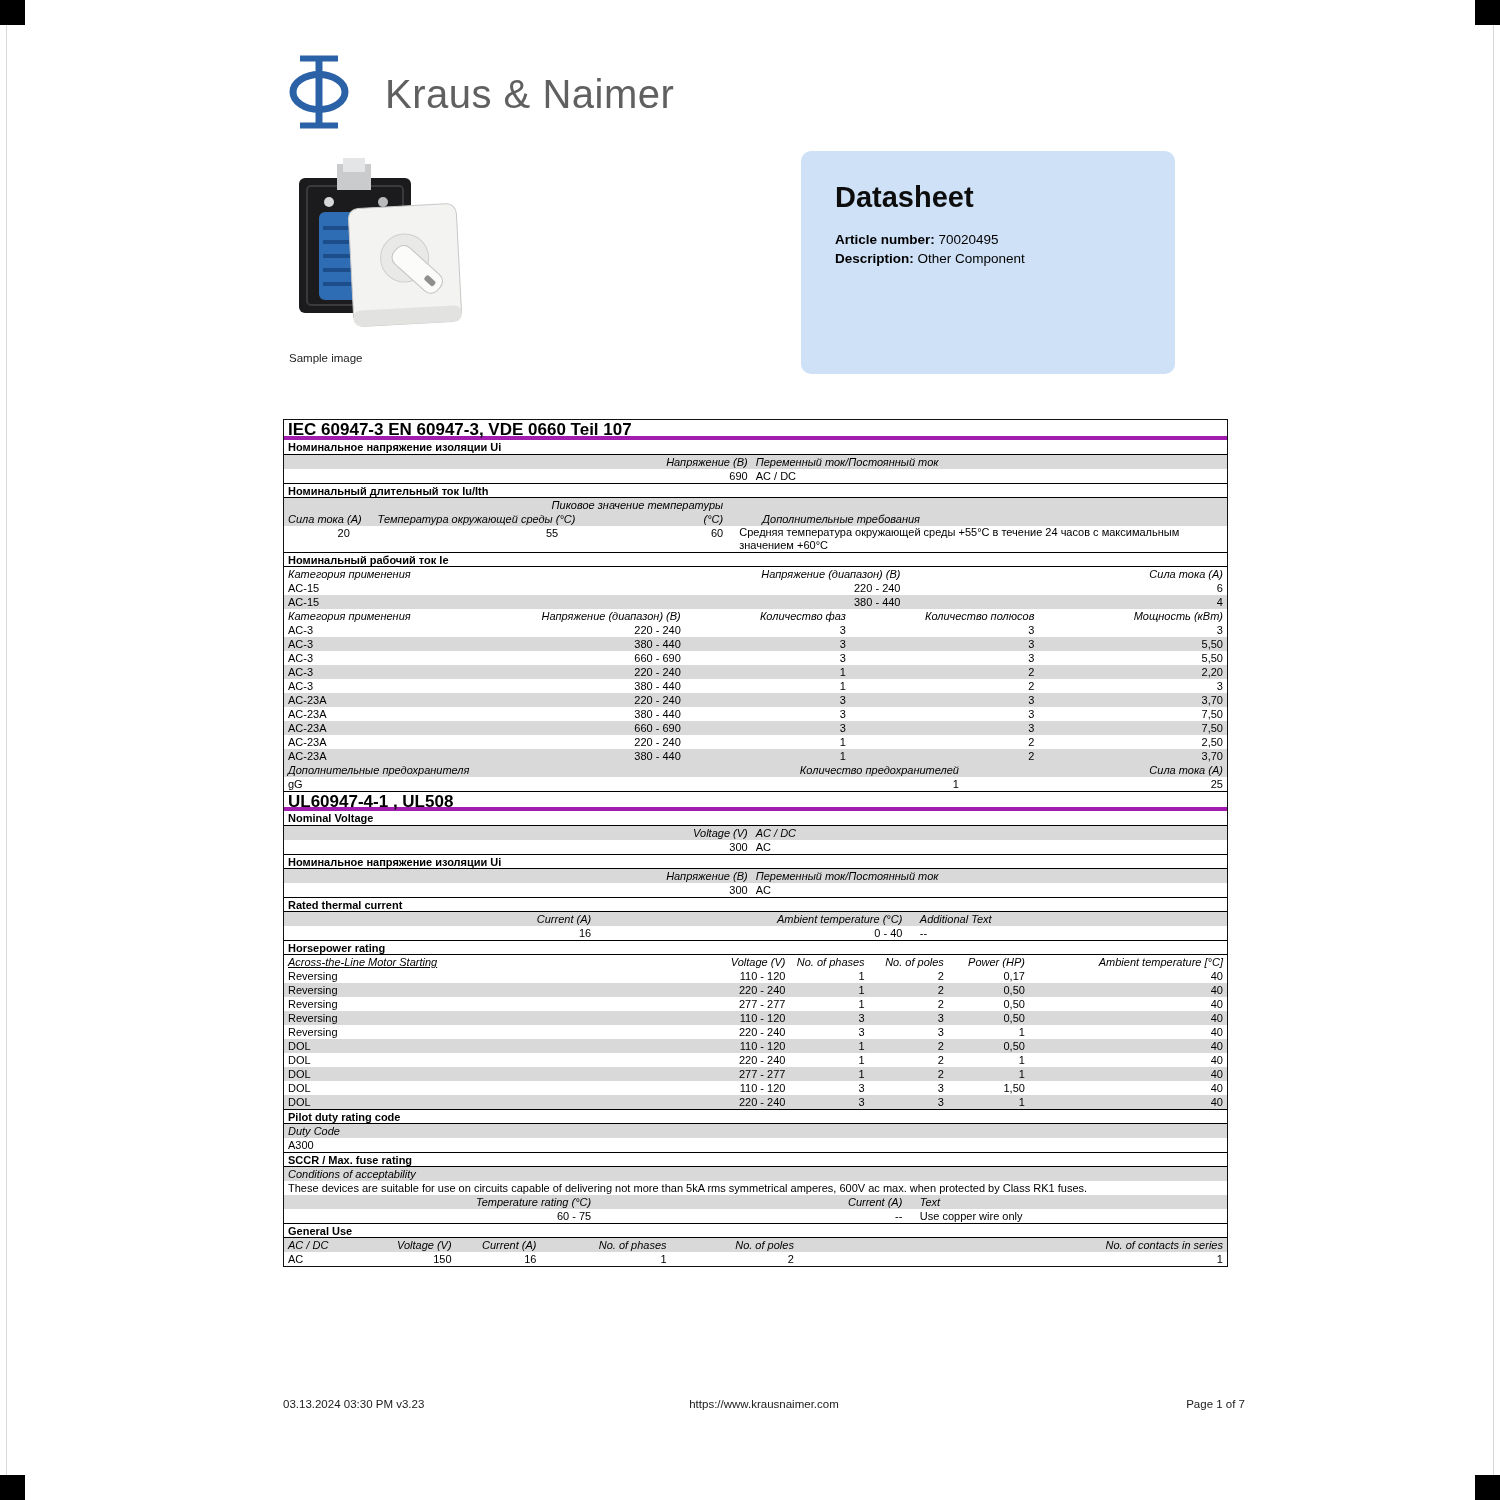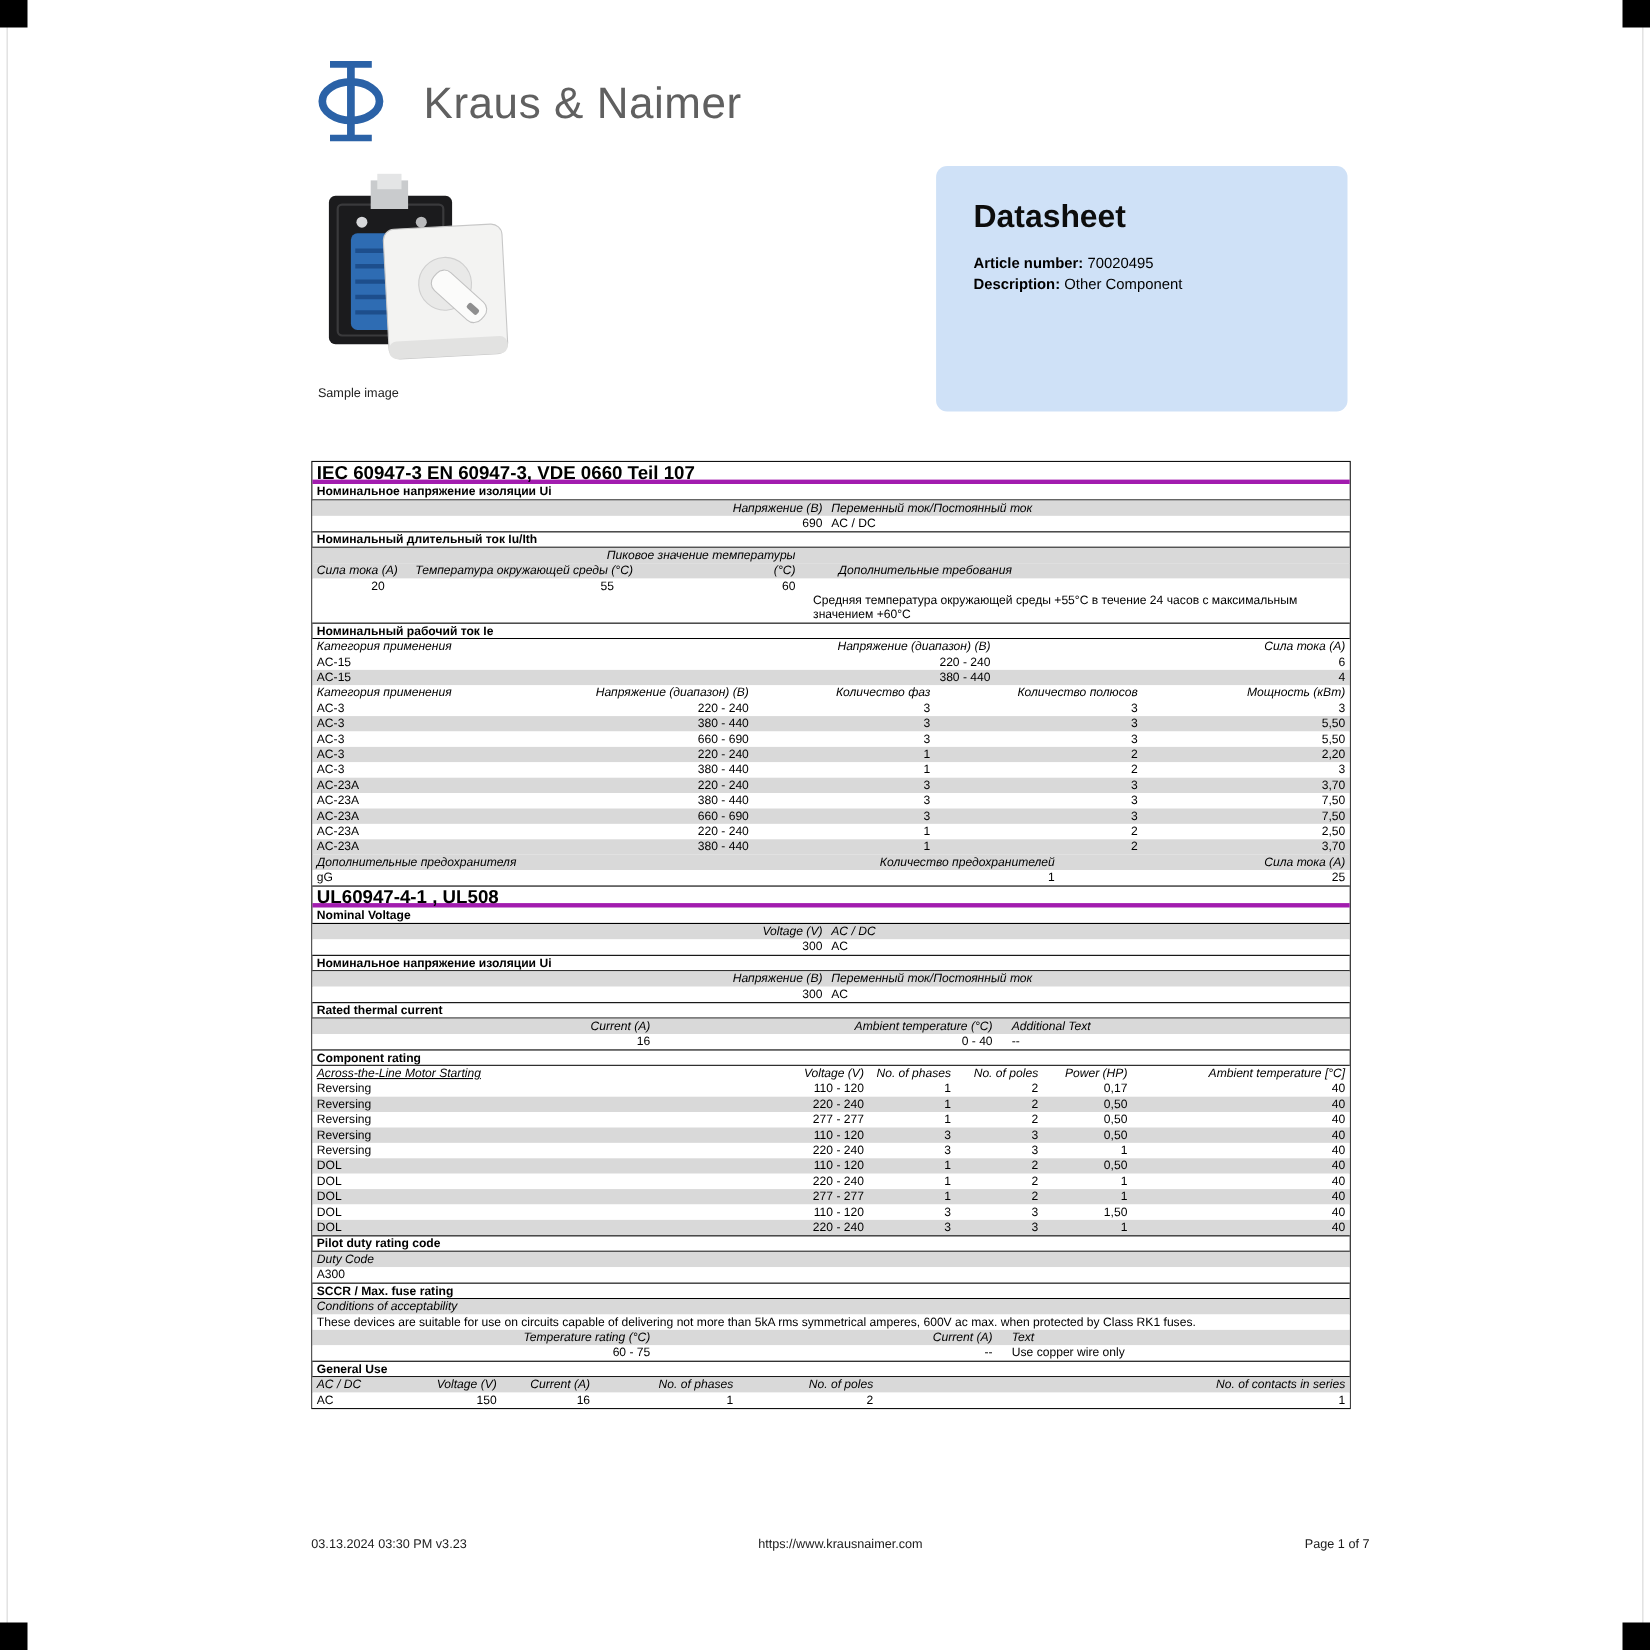--- a/index.html
+++ b/index.html
@@ -20,36 +20,36 @@
   .corner.bl{left:0;bottom:0;}
   .corner.br{right:0;bottom:0;}
 
   .header{position:absolute;left:283px;top:52px;display:flex;align-items:center;gap:30px;}
   .brand-name{font-size:40px;color:#606060;letter-spacing:0.5px;}
   .phi-stroke{stroke:var(--logo-blue);fill:none;}
 
   .product{position:absolute;left:285px;top:150px;width:185px;height:198px;}
   .sample-caption{position:absolute;left:289px;top:352px;font-size:11.5px;color:#222;}
 
-  .info-box{position:absolute;left:851px;top:151px;width:374px;height:223px;background:var(--info-bg);border-radius:10px;padding:30px 24px 0 34px;}
+  .info-box{position:absolute;left:801px;top:151px;width:374px;height:223px;background:var(--info-bg);border-radius:10px;padding:30px 24px 0 34px;}
   .info-title{font-size:29px;font-weight:700;color:#0d0d0d;}
   .info-meta{margin-top:16px;font-size:13.5px;line-height:19px;}
   .info-meta b{font-weight:700;}
 
   .spec-table{position:absolute;left:283px;top:419px;width:945px;border:1.5px solid #111;background:#fff;}
   .t-h1{font-weight:700;font-size:17px;height:20px;line-height:20px;padding:0 4px;border-top:1px solid #000;border-bottom:4px solid #a21caf;}
   .t-h2{font-weight:700;font-size:11px;height:15px;line-height:15px;padding:0 4px;border-top:1px solid #000;border-bottom:1px solid #000;}
   .spec-table>div:first-child{border-top:none;}
   .t-h1+.t-h2{border-top:none;}
   .t-r{display:flex;min-height:14px;line-height:14px;font-size:11px;background:#fff;}
   .t-r.g{background:var(--row-gray);}
   .t-r.i{font-style:italic;}
   .cell{flex:none;padding:0 4px;white-space:nowrap;overflow:visible;}
   .cell.ar{text-align:right;}
-  .cell.wr{white-space:normal;line-height:12.5px;padding-top:14px;padding-bottom:1px;}
+  .cell.wr{white-space:normal;line-height:12.5px;padding-top:0;padding-bottom:1px;}
 
   .footer{position:absolute;left:283px;top:1398px;width:962px;display:flex;font-size:11.5px;color:#1a1a1a;}
   .footer .f-left{flex:1;text-align:left;}
   .footer .f-center{flex:1;text-align:center;}
   .footer .f-right{flex:1;text-align:right;}
 </style>
 </head>
 <body>
 
 <div class="edge-line edge-l"></div>
@@ -270,21 +270,21 @@
       <div class="cell ar" style="width: 33%;">Ambient temperature (°C)</div>
       <div class="cell al" style="width: 1%;"></div>
       <div class="cell al" style="width: 33%;">Additional Text</div>
     </div>
     <div class="t-r">
       <div class="cell ar" style="width: 33%;">16</div>
       <div class="cell ar" style="width: 33%;">0 - 40</div>
       <div class="cell al" style="width: 1%;"></div>
       <div class="cell al" style="width: 33%;">--</div>
     </div>
-    <div class="t-h2">Component rating</div>
+    <div class="t-h2">Horsepower rating</div>
     <div class="t-r i">
       <div class="cell al" style="width: 40%; text-decoration: underline;">Across-the-Line Motor Starting</div>
       <div class="cell ar" style="width: 13.6%;">Voltage (V)</div>
       <div class="cell ar" style="width: 8.4%;">No. of phases</div>
       <div class="cell ar" style="width: 8.4%;">No. of poles</div>
       <div class="cell ar" style="width: 8.6%;">Power (HP)</div>
       <div class="cell ar" style="width: 21%;">Ambient temperature [°C]</div>
     </div>
     <div class="t-r">
       <div class="cell al" style="width: 40%;">Reversing</div>

